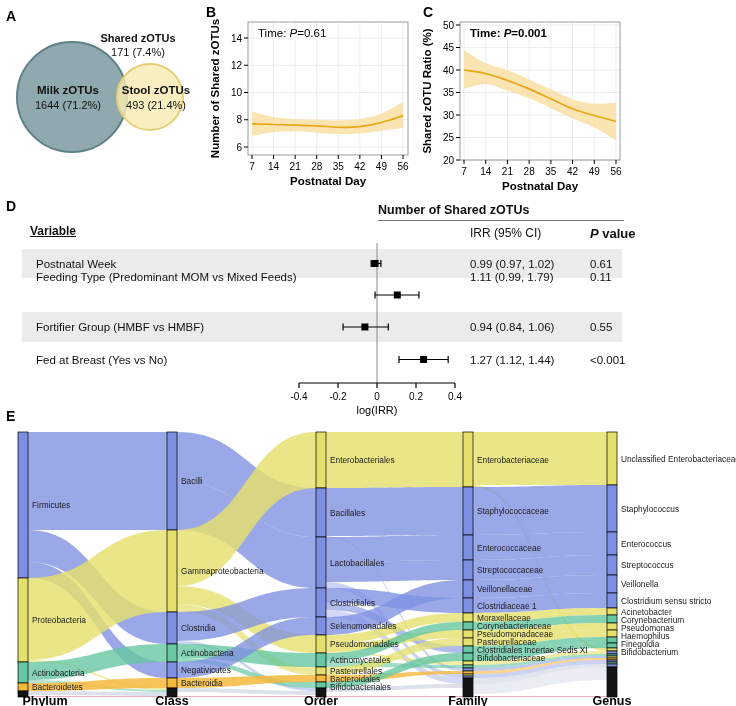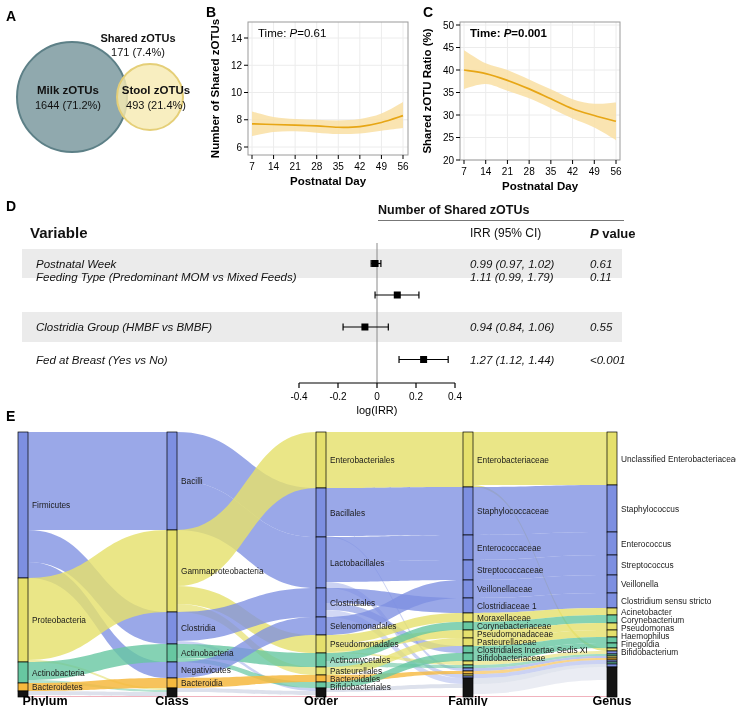--- a/index.html
+++ b/index.html
@@ -2,24 +2,24 @@
 <html><head>
 <meta charset="utf-8">
 <style>
   html,body{margin:0;padding:0;background:#fff;}
   .fig{position:relative;width:736px;height:706px;background:#fff;overflow:hidden;
        font-family:"Liberation Sans",sans-serif;color:#111;}
   .plabel{position:absolute;font-weight:700;font-size:14px;color:#000;}
   svg{position:absolute;overflow:visible;}
   .d-header{position:absolute;left:378px;top:203px;width:246px;font-weight:700;
             font-size:12.5px;padding-bottom:3px;border-bottom:1.5px solid #777;}
-  .d-variable{position:absolute;left:30px;top:224px;font-weight:700;font-size:15px;}
+  .d-variable{position:absolute;left:30px;top:224px;font-weight:700;font-size:12px;text-decoration:underline;}
   .d-colirr{position:absolute;left:470px;top:226px;font-weight:400;font-size:12px;}
   .d-colp{position:absolute;left:590px;top:226px;font-weight:700;font-size:13px;}
-  .d-row{position:absolute;left:22px;width:600px;display:flex;align-items:center;font-style:italic;}
+  .d-row{position:absolute;left:22px;width:600px;display:flex;align-items:center;}
   .d-row.shaded{background:#ebebeb;}
   .d-row .var{position:absolute;left:14px;font-size:11.5px;}
   .d-row .irr{position:absolute;left:448px;font-size:11.5px;}
   .d-row .pv{position:absolute;left:568px;font-size:11.5px;}
   .it{font-style:italic;}
 </style>
 </head>
 <body>
 
 <div class="fig">
@@ -151,21 +151,21 @@
         <span class="var">Postnatal Week</span>
         <span class="irr">0.99 (0.97, 1.02)</span>
         <span class="pv">0.61</span>
       </div>
       <div class="d-row" style="top: 264px; height: 25px;">
         <span class="var">Feeding Type (Predominant MOM vs Mixed Feeds)</span>
         <span class="irr">1.11 (0.99, 1.79)</span>
         <span class="pv">0.11</span>
       </div>
       <div class="d-row shaded" style="top: 312px; height: 30px;">
-        <span class="var">Clostridia Group (HMBF vs BMBF)</span>
+        <span class="var">Fortifier Group (HMBF vs HMBF)</span>
         <span class="irr">0.94 (0.84, 1.06)</span>
         <span class="pv">0.55</span>
       </div>
       <div class="d-row" style="top: 342px; height: 35px; text-align: center;">
         <span class="var">Fed at Breast (Yes vs No)</span>
         <span class="irr">1.27 (1.12, 1.44)</span>
         <span class="pv">&lt;0.001</span>
       </div>
     </div>
   <svg id="forest" style="left:280px;top:235px" width="200" height="182">

